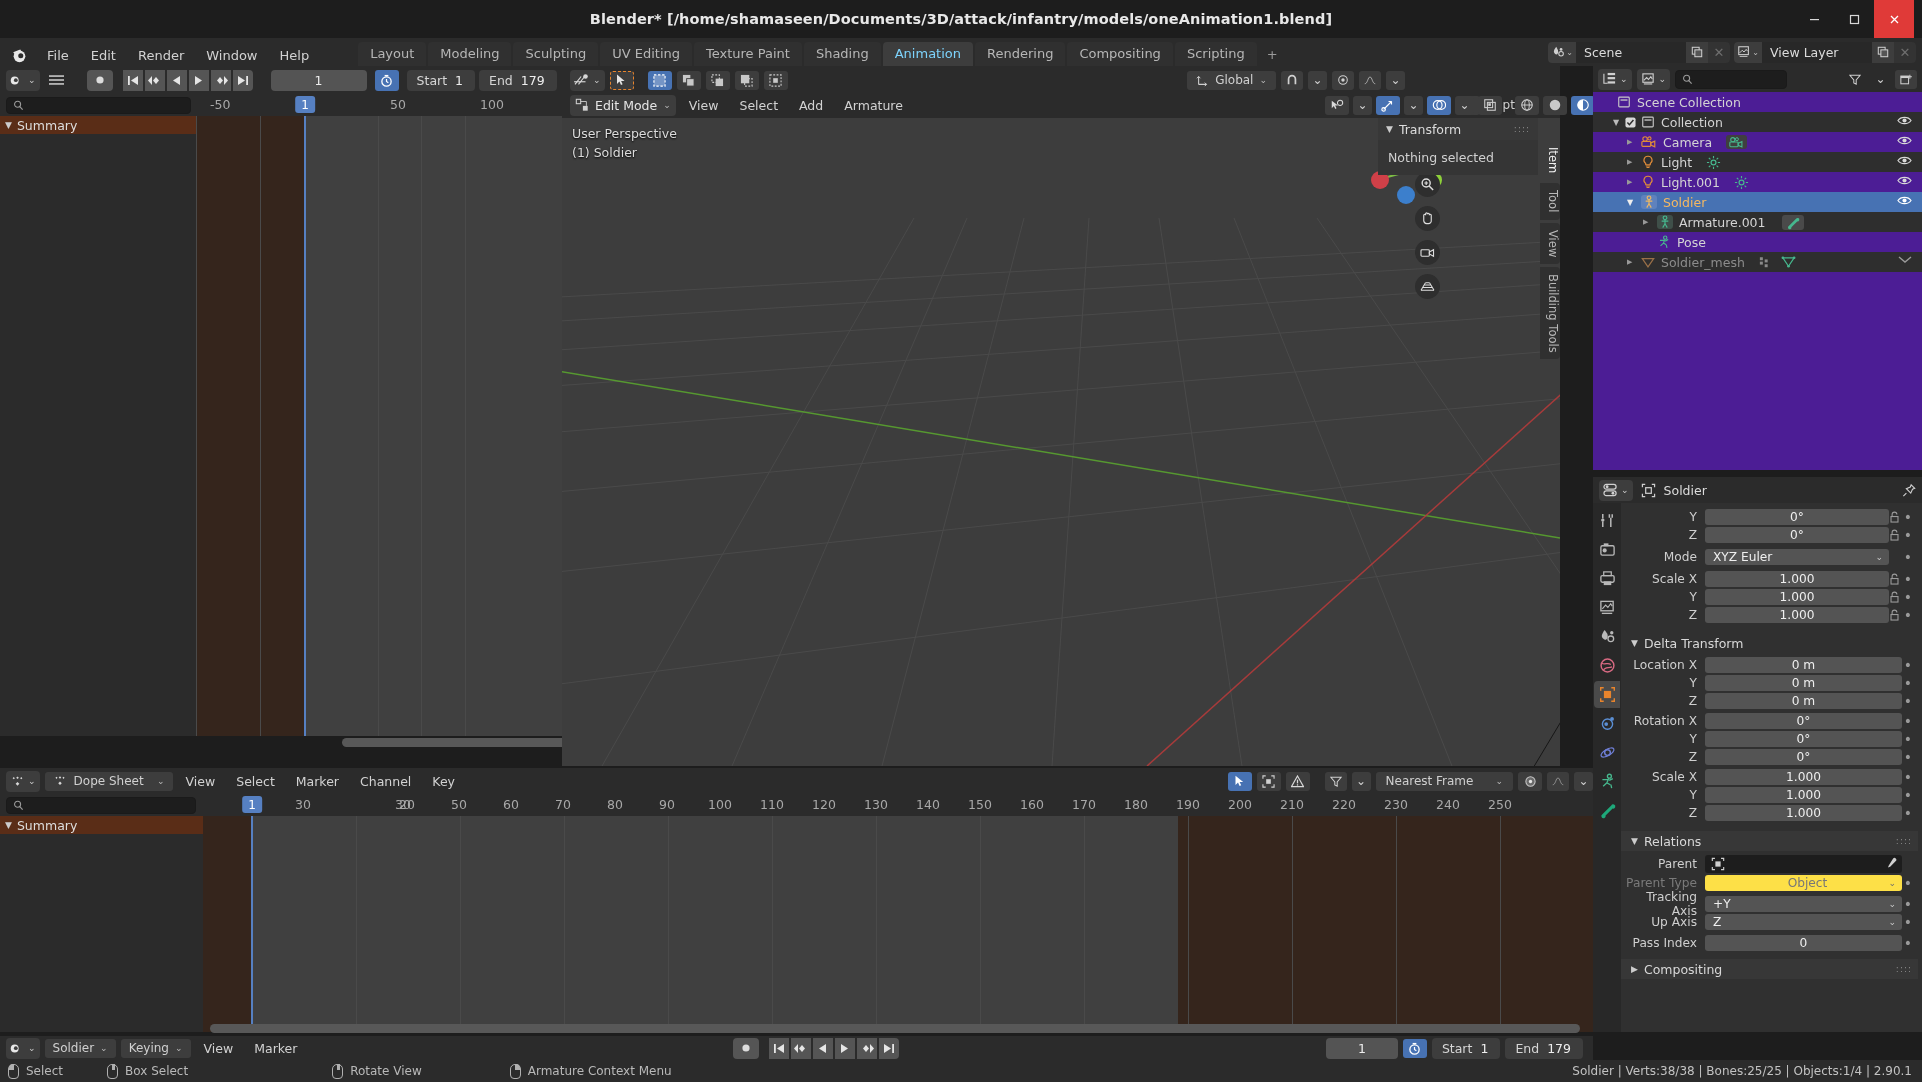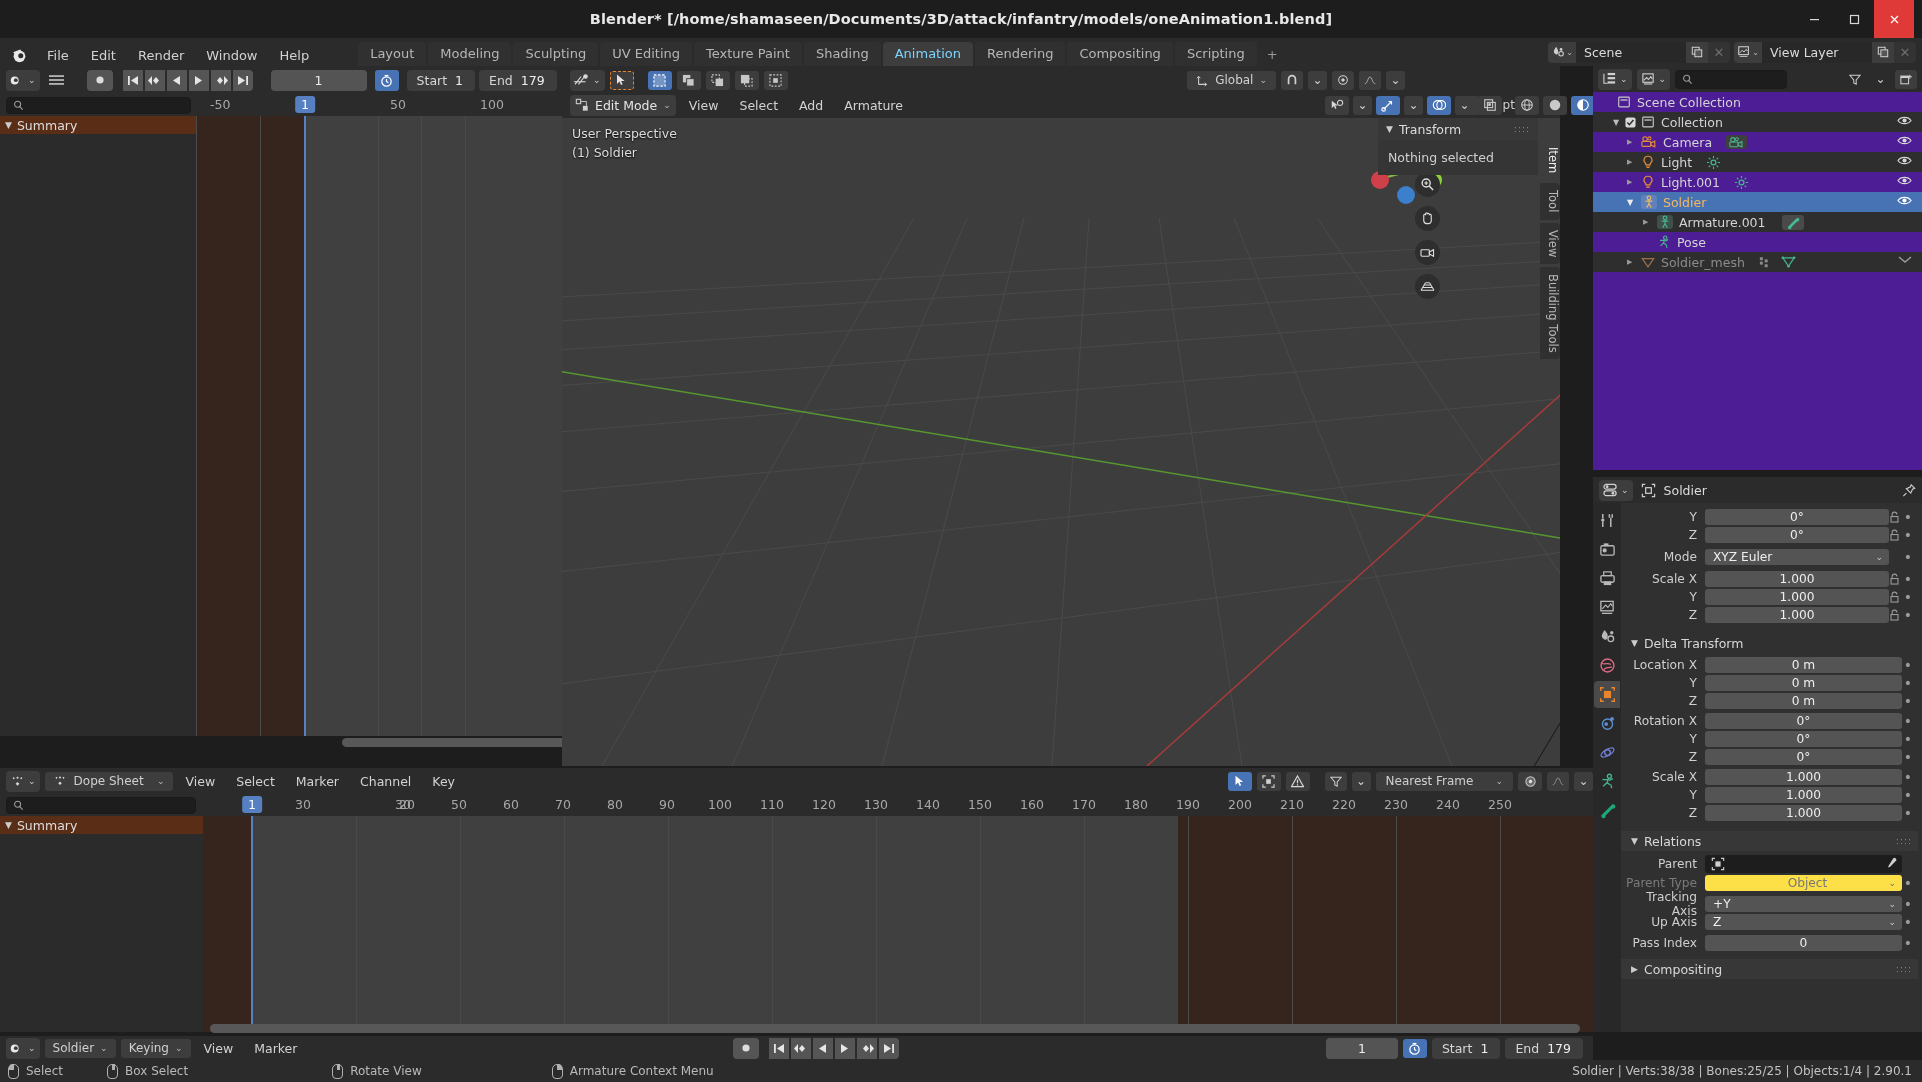--- a/index.html
+++ b/index.html
@@ -1358,20 +1358,20 @@
       <span>Select</span>
     </div>
     <div class="sb-item">
       <span class="mouse-ico m"></span>
       <span>Box Select</span>
     </div>
     <div class="sb-item" style="margin-left:100px;">
       <span class="mouse-ico m"></span>
       <span>Rotate View</span>
     </div>
-    <div class="sb-item" style="margin-left:86px;">
+    <div class="sb-item" style="margin-left:44px;">
       <span class="mouse-ico r"></span>
       <span>Armature Context Menu</span>
     </div>
     <div class="sb-right">Soldier | Verts:38/38 | Bones:25/25 | Objects:1/4 | 2.90.1</div>
   </div>
 
 </div>
 
 </body></html>

